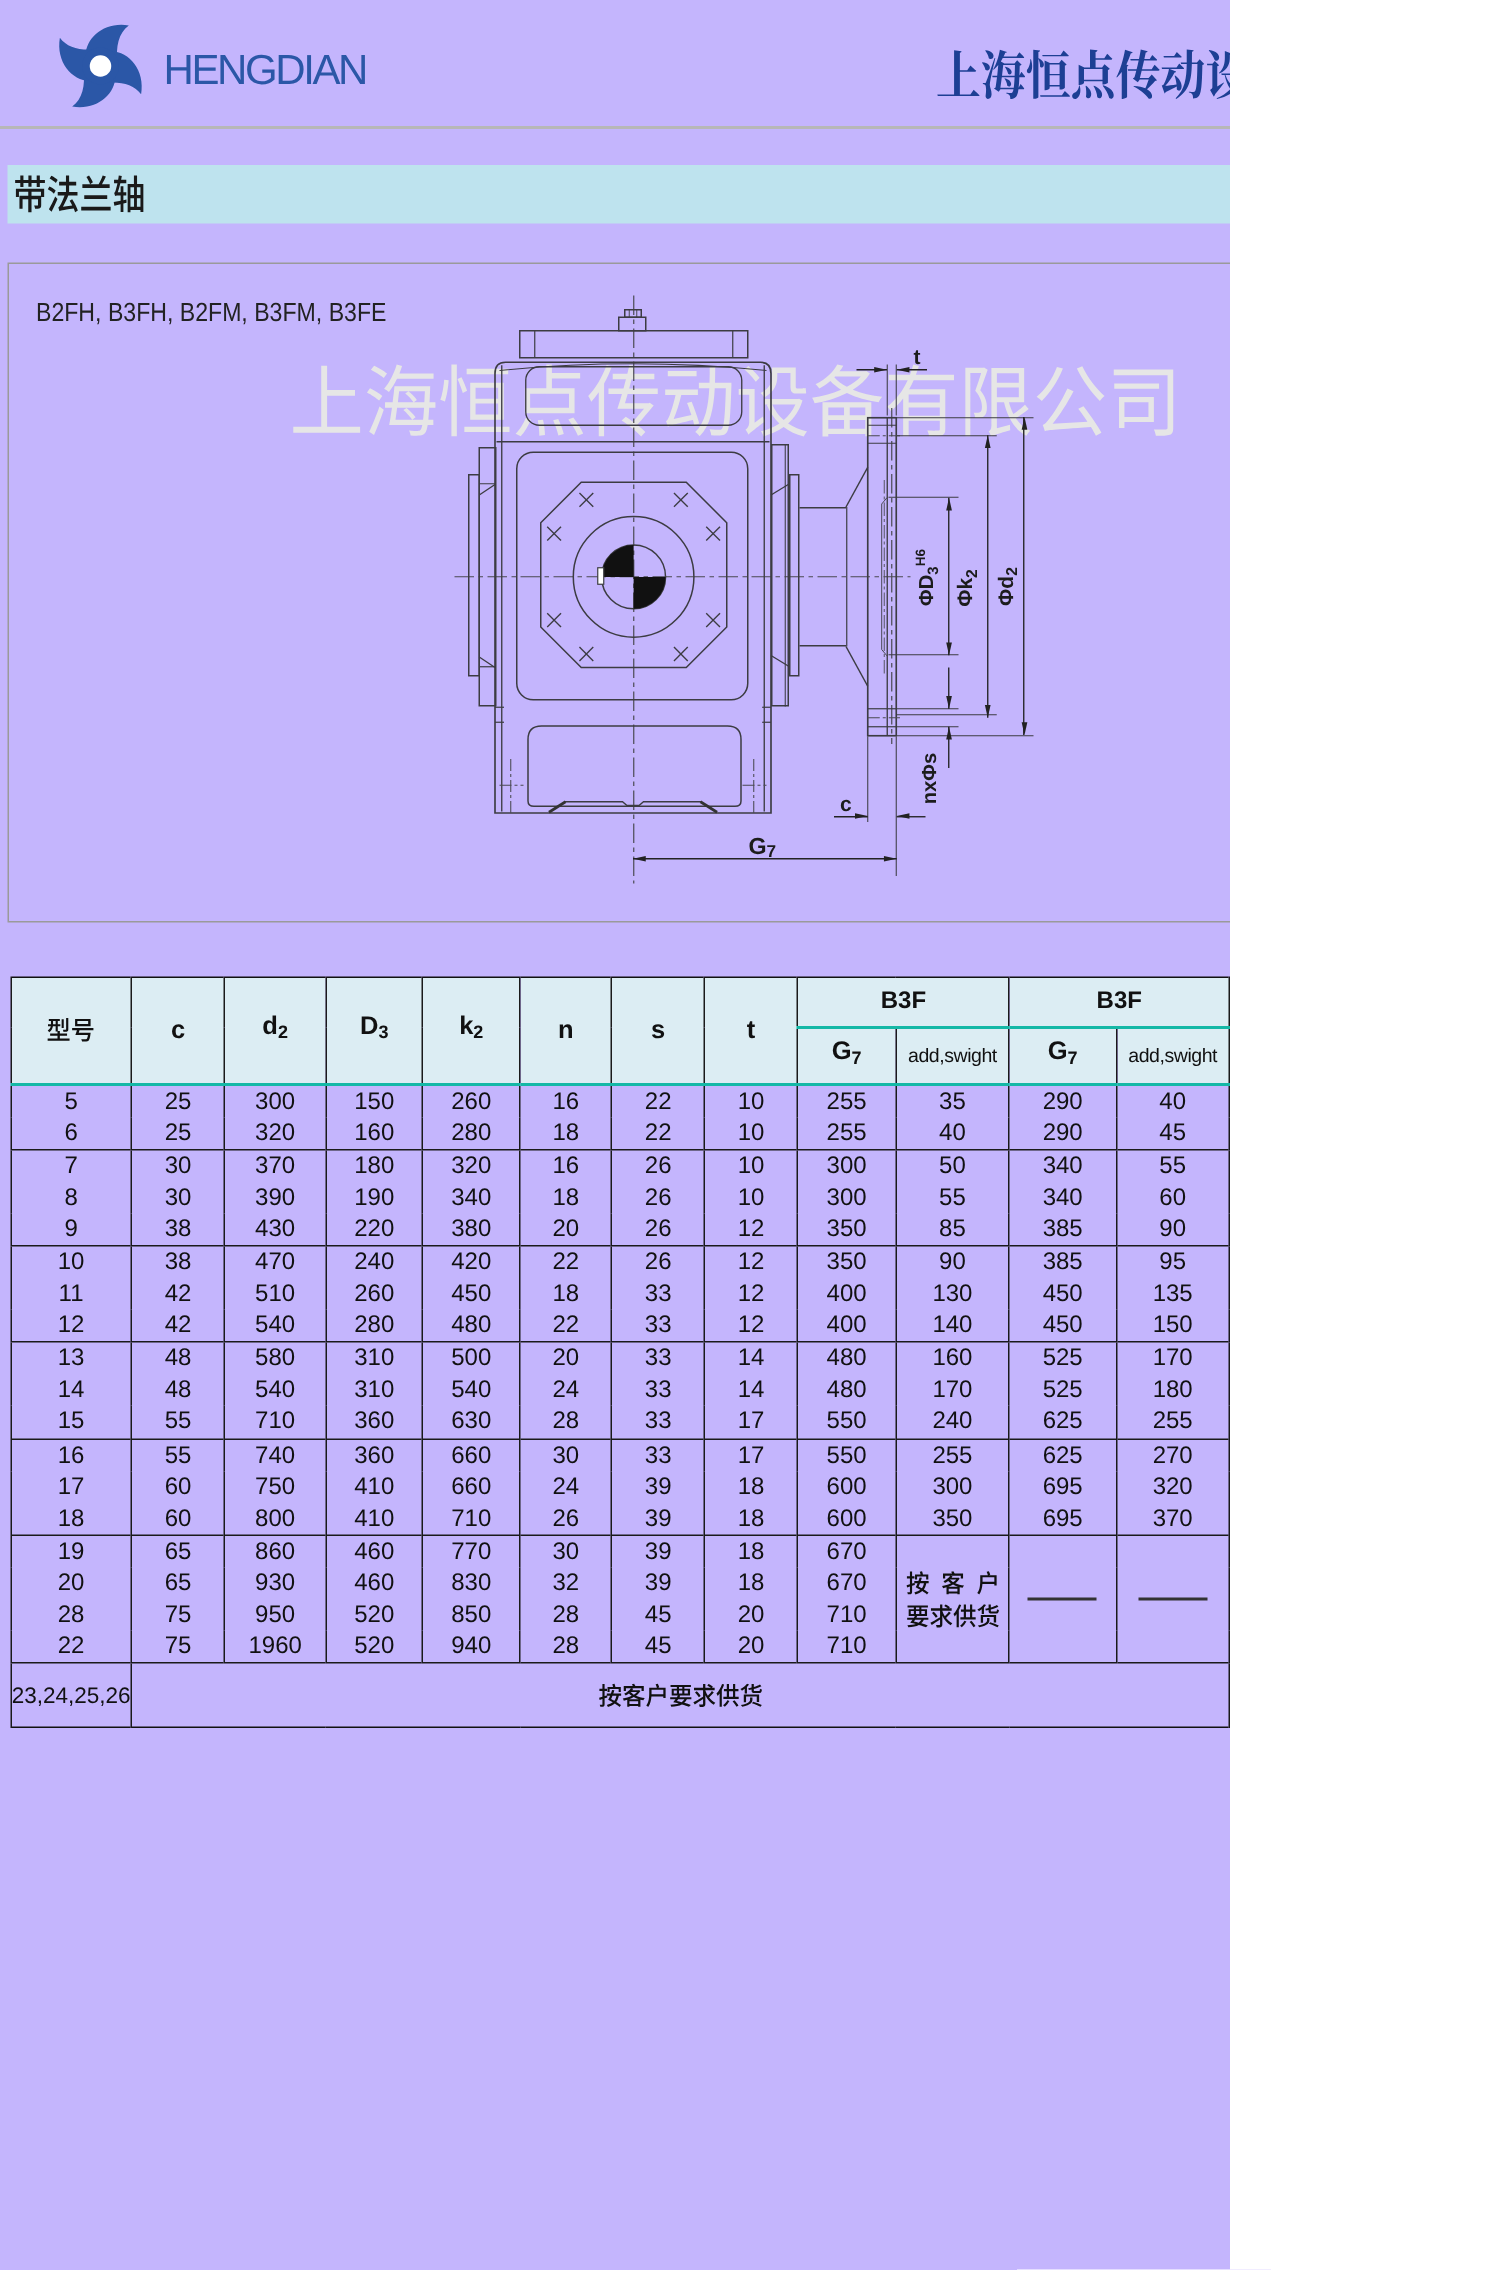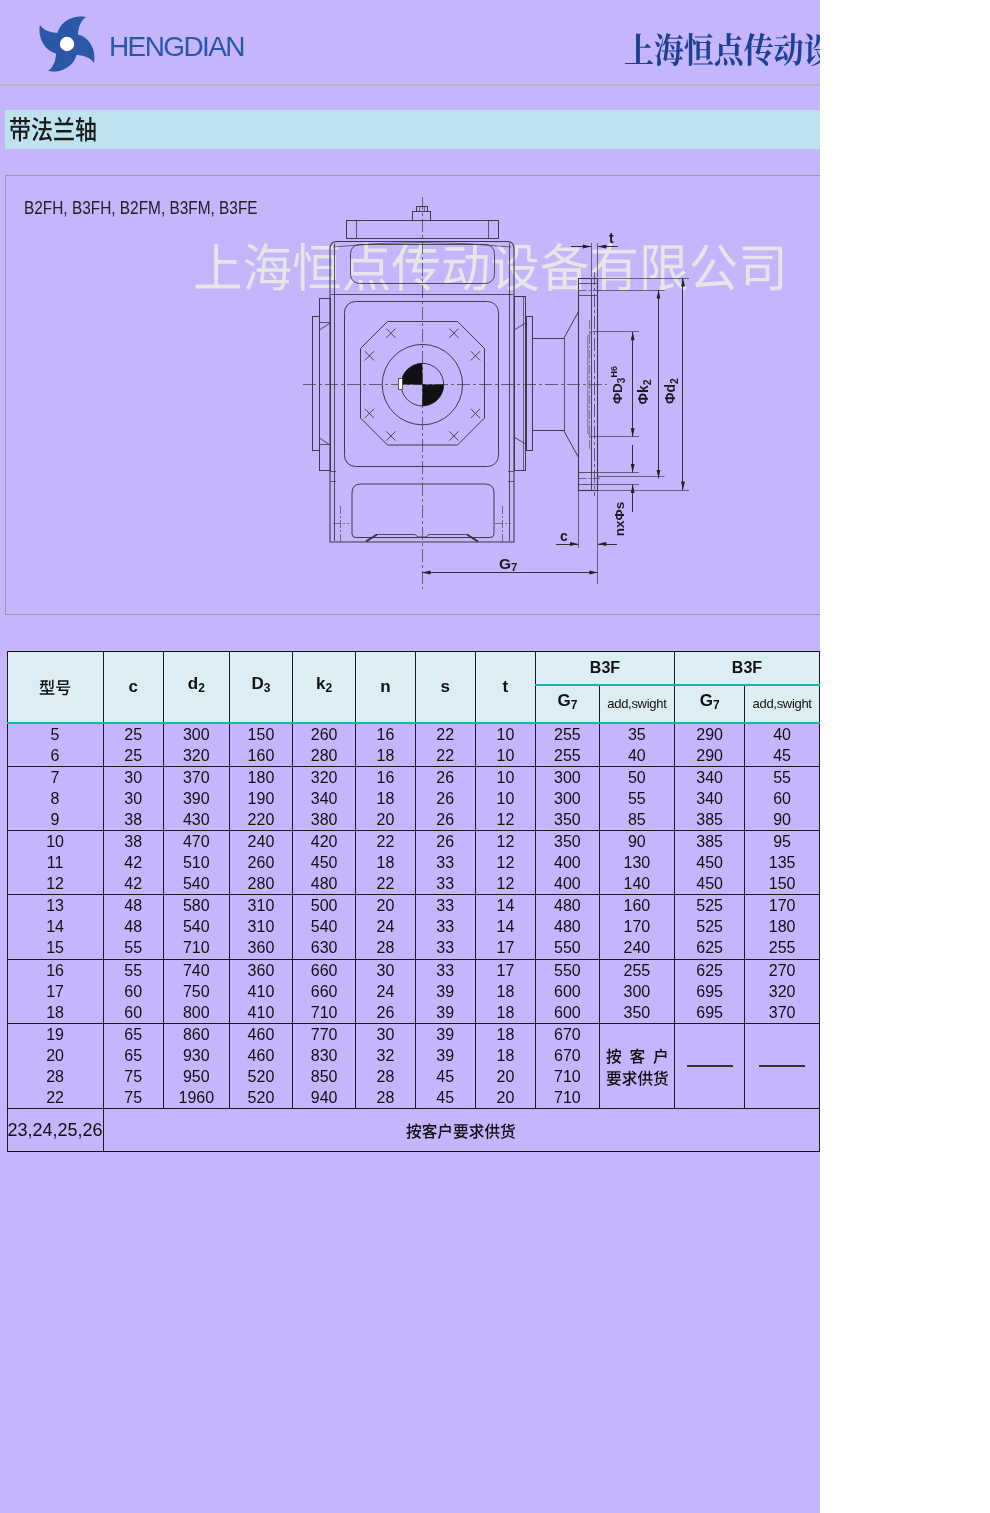--- a/index.html
+++ b/index.html
@@ -19,21 +19,21 @@
   #dt .h1 td {height:32px} #dt .h2 td {height:36px}
   #dt .hL {font-size:17px;font-weight:bold}
   #dt .hL2 {font-size:17px;font-weight:bold}
   #dt .hB {font-size:16px;font-weight:bold}
   #dt .hA {font-size:13px;font-weight:normal;letter-spacing:-0.3px}
   .sb {font-size:12px;vertical-align:-3px}
   #dt tbody.grp td {border-top:1px solid #1a1a1a}
   #dt tbody.grp tr + tr td {border-top:none}
   #dt {border:1.5px solid #111}
   #dt .big td {height:42px}
-  #dt .small {font-size:18px}
+  #dt .small {font-size:15px}
   .dash {width:46px;height:1.3px;background:#333;margin:0 auto}
   #pgnum {left:940px;top:1461px;font-size:30.5px;color:#111;transform:scaleX(0.74);transform-origin:0 0}
   svg {display:inline-block;vertical-align:middle}
   td svg {vertical-align:-4px}
 </style></head><body>
 <svg width="0" height="0" style="position:absolute">
     <defs>
       <path id="m0" d="M417 830V59H48V-36H953V59H518V436H884V531H518V830Z"></path>
       <path id="m1" d="M255 840C201 692 110 546 15 451C32 429 58 378 67 355C96 385 124 419 151 456V-83H243V599C282 668 316 741 344 813ZM460 121C557 62 673 -28 729 -85L797 -15C771 10 734 40 692 71C770 153 853 244 915 316L849 357L834 352H528L559 456H958V544H583L610 645H910V733H633L656 824L563 837L538 733H349V645H515L487 544H292V456H462C440 384 419 317 400 264H750C711 219 664 169 618 121C588 142 557 161 527 178Z"></path>
       <path id="m2" d="M481 180C440 105 370 28 300 -21C321 -35 357 -64 375 -81C443 -24 521 65 571 152ZM705 136C770 70 843 -23 876 -84L955 -33C920 26 847 114 780 179ZM257 842C203 694 113 547 18 453C35 431 61 380 70 357C98 386 126 420 153 457V-83H247V603C286 671 320 743 347 815ZM724 836V638H551V835H458V638H337V548H458V321H313V229H964V321H816V548H954V638H816V836ZM551 548H724V321H551Z"></path>

